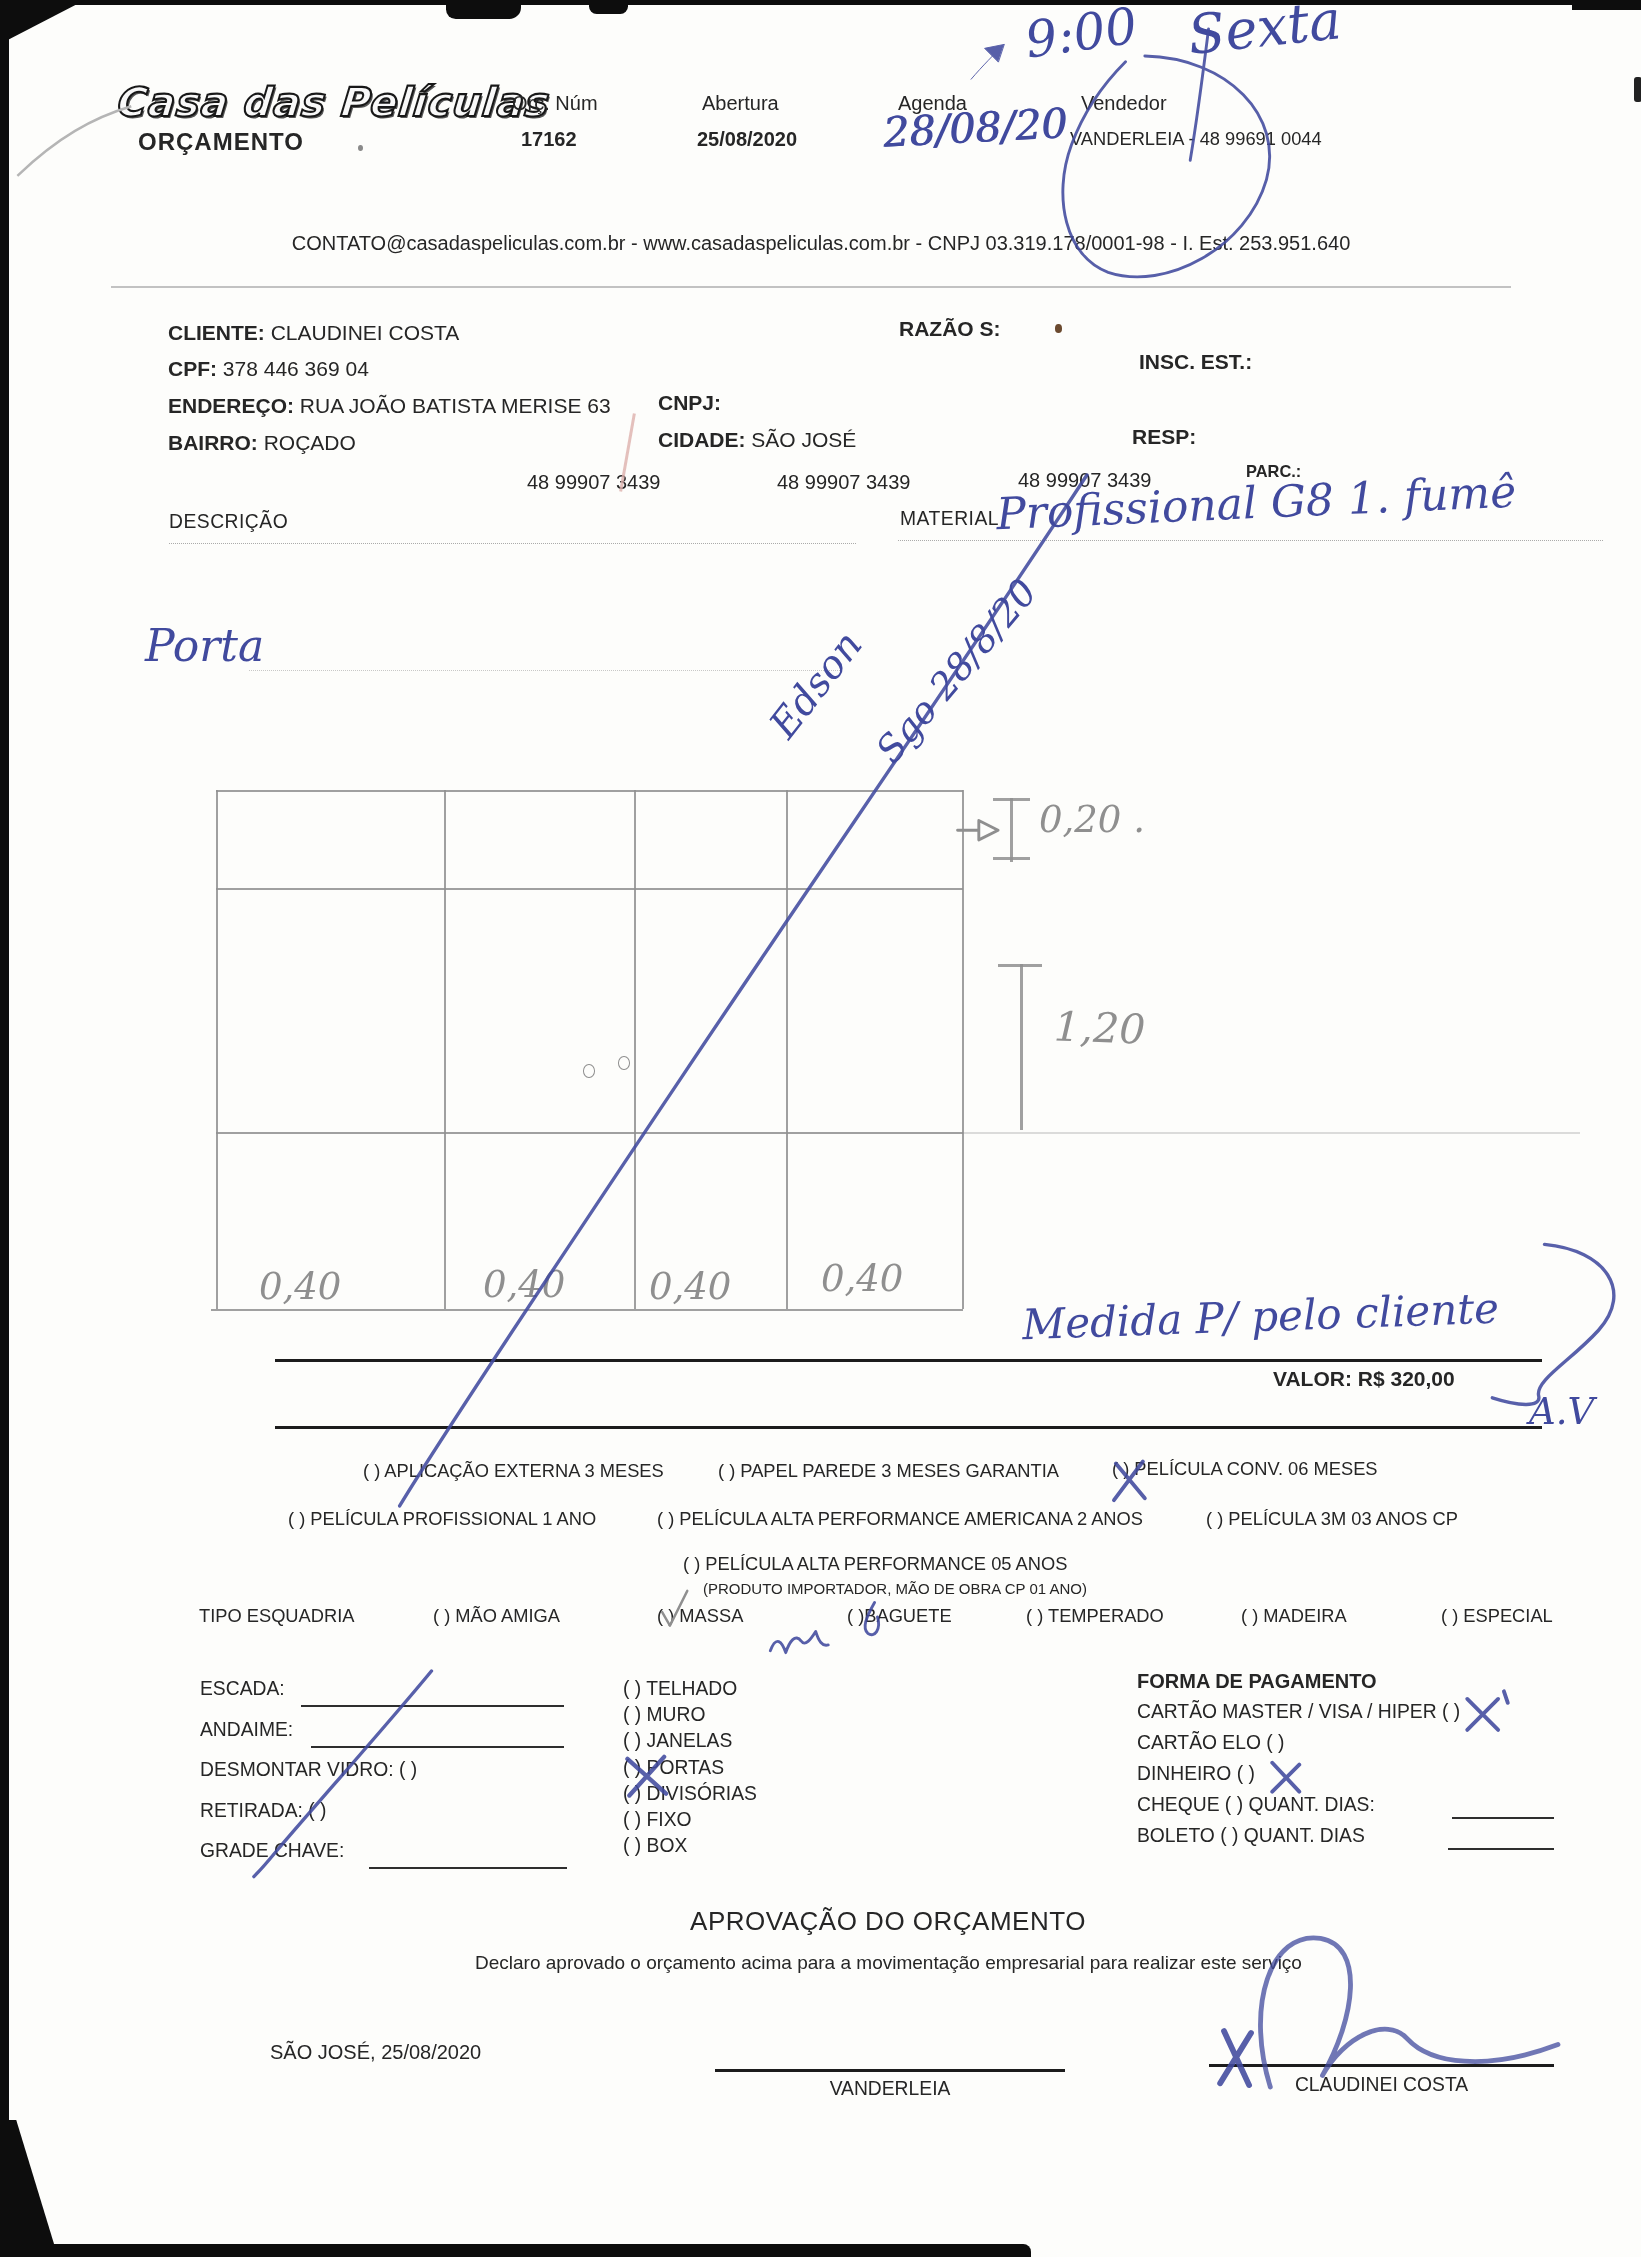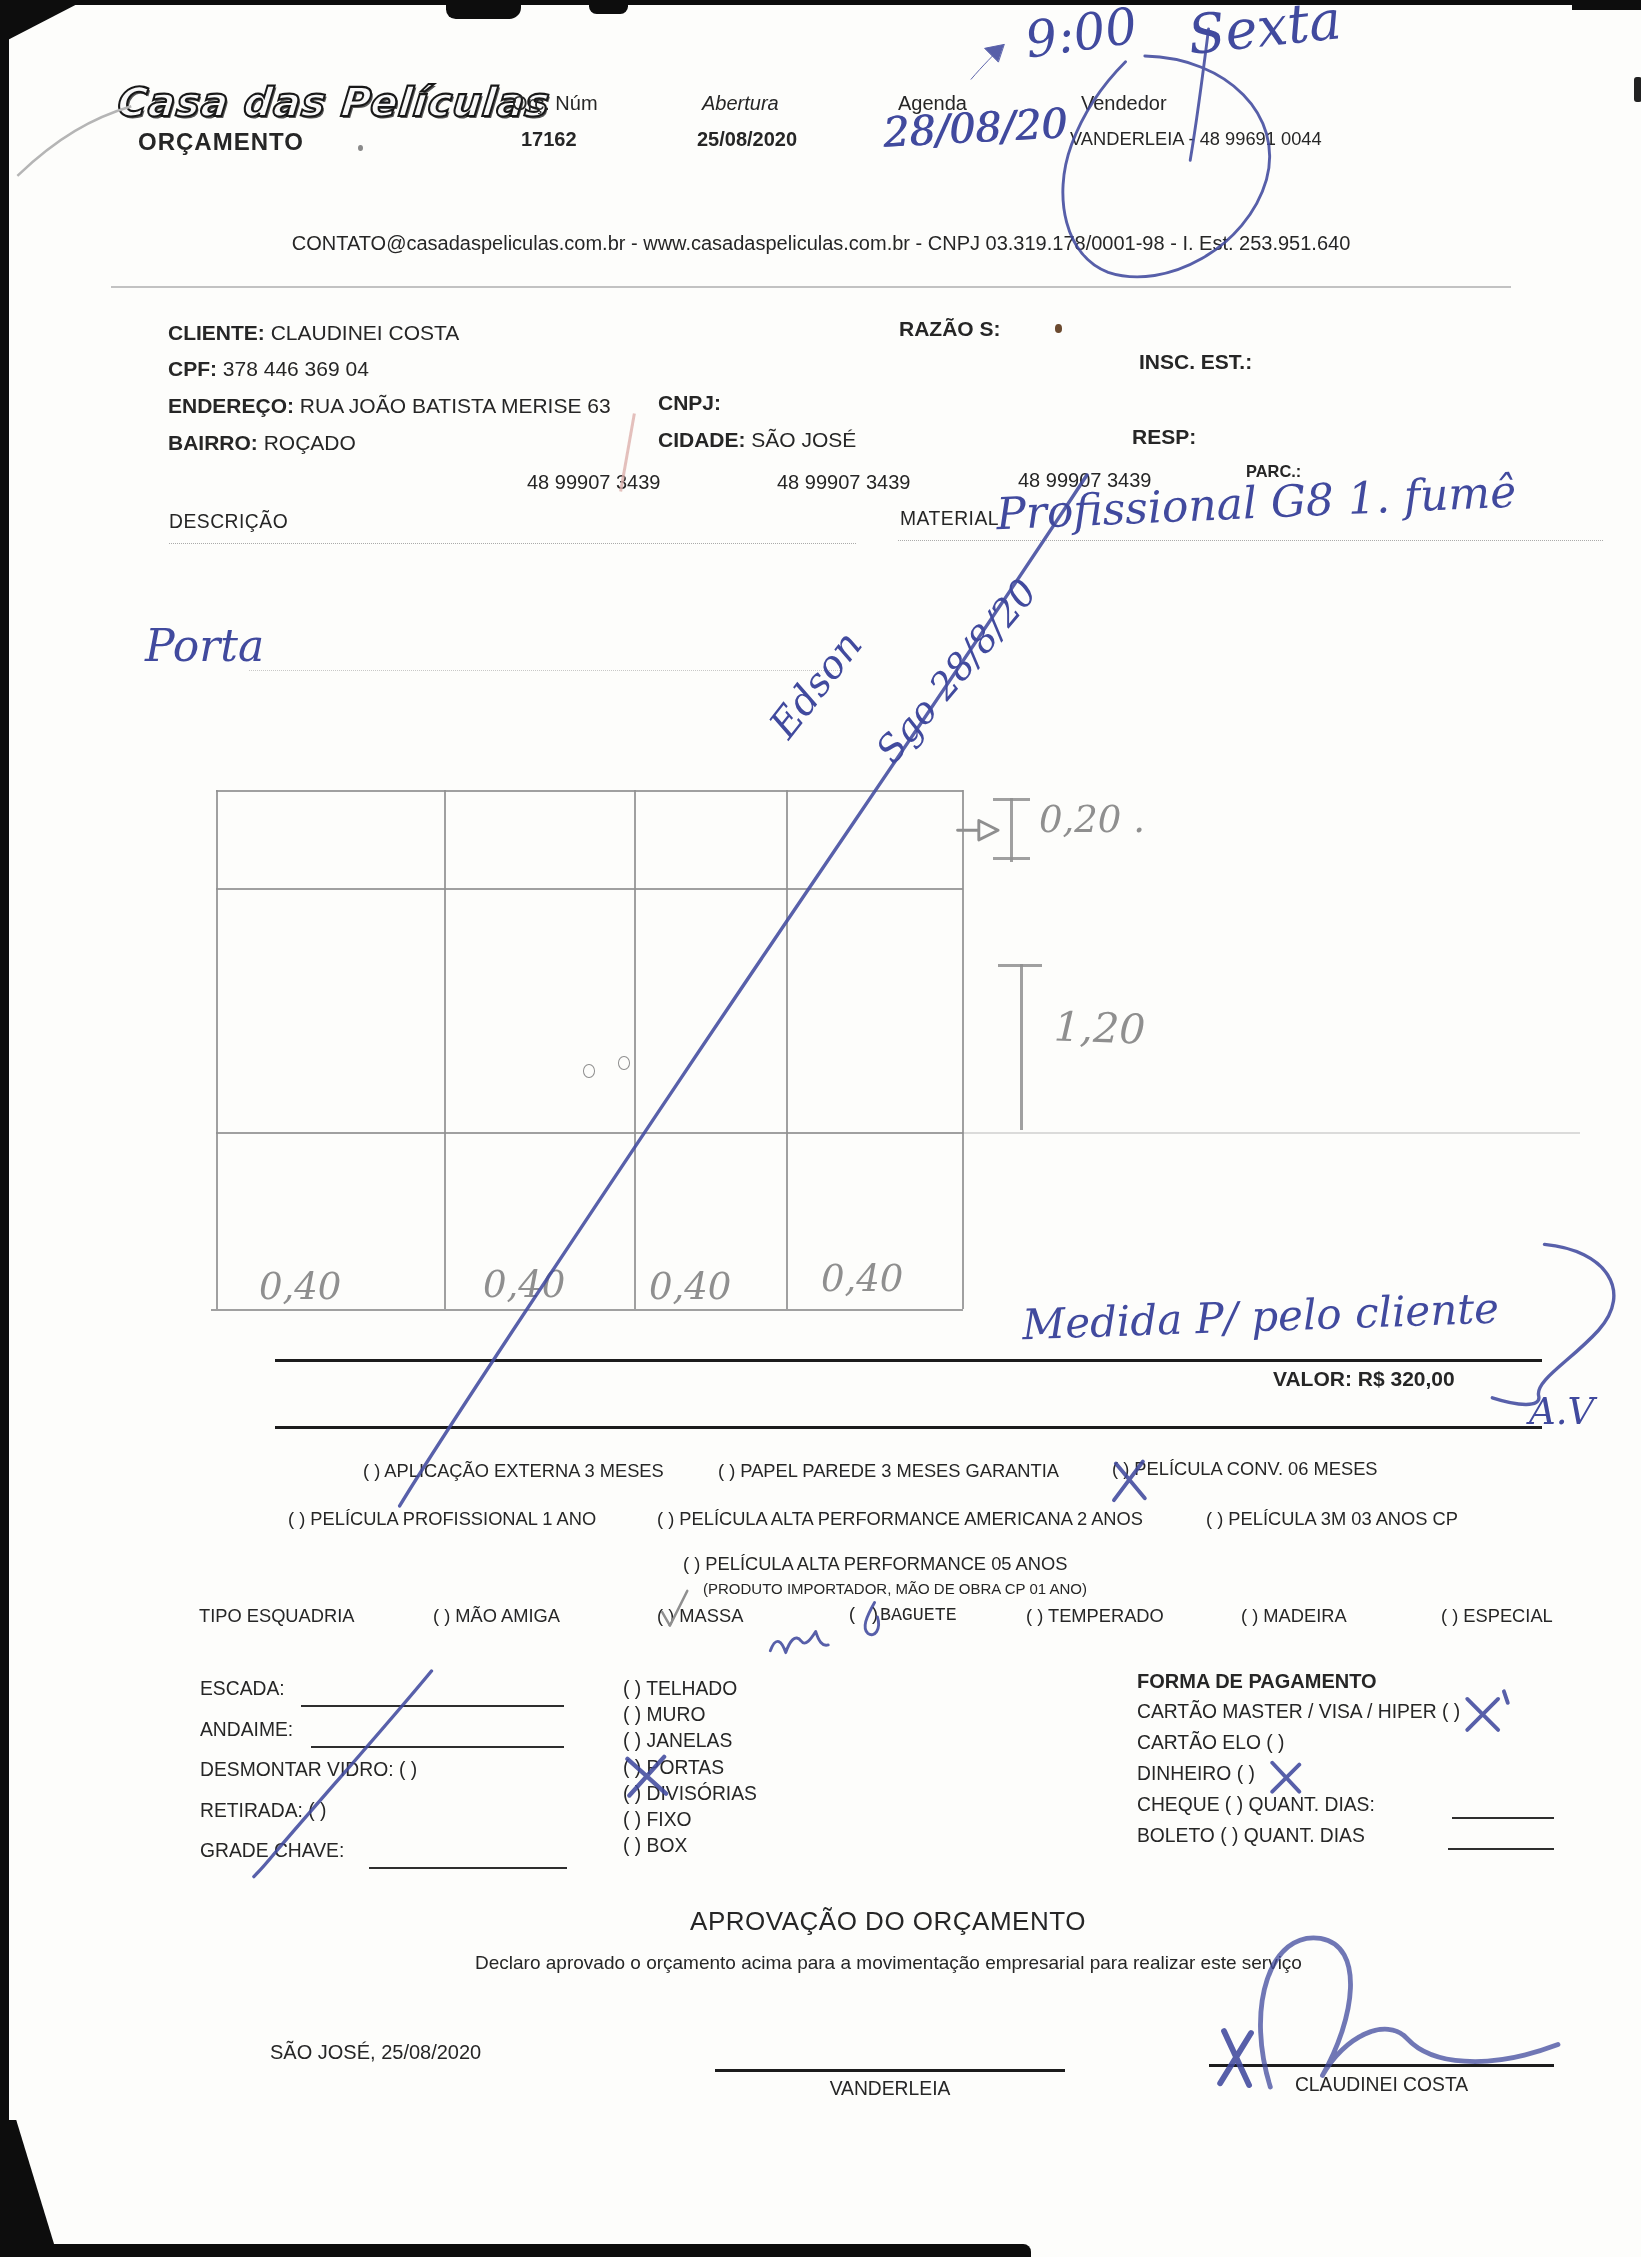--- a/index.html
+++ b/index.html
@@ -24,21 +24,21 @@
 <body>
 
 <div id="page">
 
   <div class="abs logo" style="left:118px;top:79px;">Casa das Películas</div>
   <div class="abs pt b" style="left:138px;top:128px;font-size:24px;letter-spacing:1px;">ORÇAMENTO</div>
 
   <div class="abs pt" style="left:512px;top:92px;font-size:20px;">Orç. Núm</div>
   <div class="abs pt" style="left:521px;top:128px;font-size:20px;font-weight:600;">17162</div>
 
-  <div class="abs pt" style="left:702px;top:92px;font-size:20px;font-style:italic;">Abertura</div>
+  <div class="abs pt" style="left:702px;top:92px;font-size:20px;">Abertura</div>
   <div class="abs pt" style="left:697px;top:128px;font-size:20px;font-weight:600;">25/08/2020</div>
 
   <div class="abs pt" style="left:898px;top:92px;font-size:20px;">Agenda</div>
   <div class="abs hw" style="left:883px;top:104px;font-size:41px;transform:rotate(-3deg);text-shadow:1px 0 0 #414a9e;">28/08/20</div>
 
   <div class="abs pt" style="left:1081px;top:92px;font-size:20px;">Vendedor</div>
   <div class="abs pt" style="left:1070px;top:128px;font-size:18.3px;">VANDERLEIA - 48 99691 0044</div>
 
   <div class="abs hw" style="left:1025px;top:3.9px;font-size:50px;transform:rotate(-8deg);">9:00</div>
   <div class="abs hw" style="left:1188px;top:-3.9px;font-size:54px;transform:rotate(-6deg);">Sexta</div>
@@ -115,21 +115,21 @@
   <div class="abs pt" style="left:1112px;top:1458px;font-size:18.3px;">(  ) PELÍCULA CONV. 06 MESES</div>
   <div class="abs pt" style="left:288px;top:1508px;font-size:18.3px;">(  ) PELÍCULA PROFISSIONAL 1 ANO</div>
   <div class="abs pt" style="left:657px;top:1508px;font-size:18.3px;">(  ) PELÍCULA ALTA PERFORMANCE AMERICANA 2 ANOS</div>
   <div class="abs pt" style="left:1206px;top:1508px;font-size:18.3px;">(  ) PELÍCULA 3M 03 ANOS CP</div>
   <div class="abs pt" style="left:683px;top:1553px;font-size:18.3px;">(  ) PELÍCULA ALTA PERFORMANCE 05 ANOS</div>
   <div class="abs pt" style="left:703px;top:1580px;font-size:15px;">(PRODUTO IMPORTADOR, MÃO DE OBRA CP 01 ANO)</div>
 
   <div class="abs pt" style="left:199px;top:1605px;font-size:18.3px;">TIPO ESQUADRIA</div>
   <div class="abs pt" style="left:433px;top:1605px;font-size:18.3px;">(  ) MÃO AMIGA</div>
   <div class="abs pt" style="left:657px;top:1605px;font-size:18.3px;">(  ) MASSA</div>
-  <div class="abs pt" style="left:847px;top:1605px;font-size:18.3px;font-family:Liberation Mono, monospace;">(  )BAGUETE</div>
+  <div class="abs pt" style="left:847px;top:1605px;font-size:18.3px;">(  )BAGUETE</div>
   <div class="abs pt" style="left:1026px;top:1605px;font-size:18.3px;">(  ) TEMPERADO</div>
   <div class="abs pt" style="left:1241px;top:1605px;font-size:18.3px;">(  ) MADEIRA</div>
   <div class="abs pt" style="left:1441px;top:1605px;font-size:18.3px;">(  ) ESPECIAL</div>
 
   <div class="abs pt" style="left:200px;top:1678px;font-size:19.3px;">ESCADA:</div>
   <div class="abs ul" style="left:301px;top:1705px;width:263px;"></div>
   <div class="abs pt" style="left:200px;top:1719px;font-size:19.3px;">ANDAIME:</div>
   <div class="abs ul" style="left:311px;top:1746px;width:253px;"></div>
   <div class="abs pt" style="left:200px;top:1759px;font-size:19.3px;">DESMONTAR VIDRO:   (  )</div>
   <div class="abs pt" style="left:200px;top:1800px;font-size:19.3px;">RETIRADA:   (  )</div>

